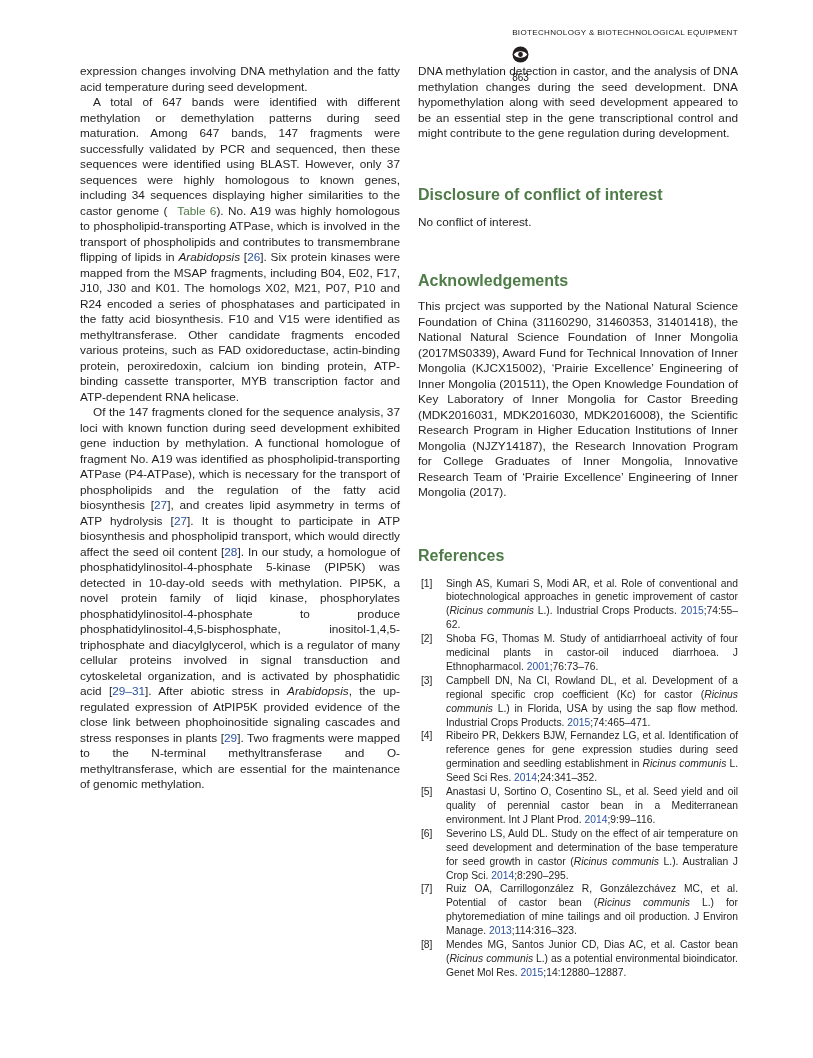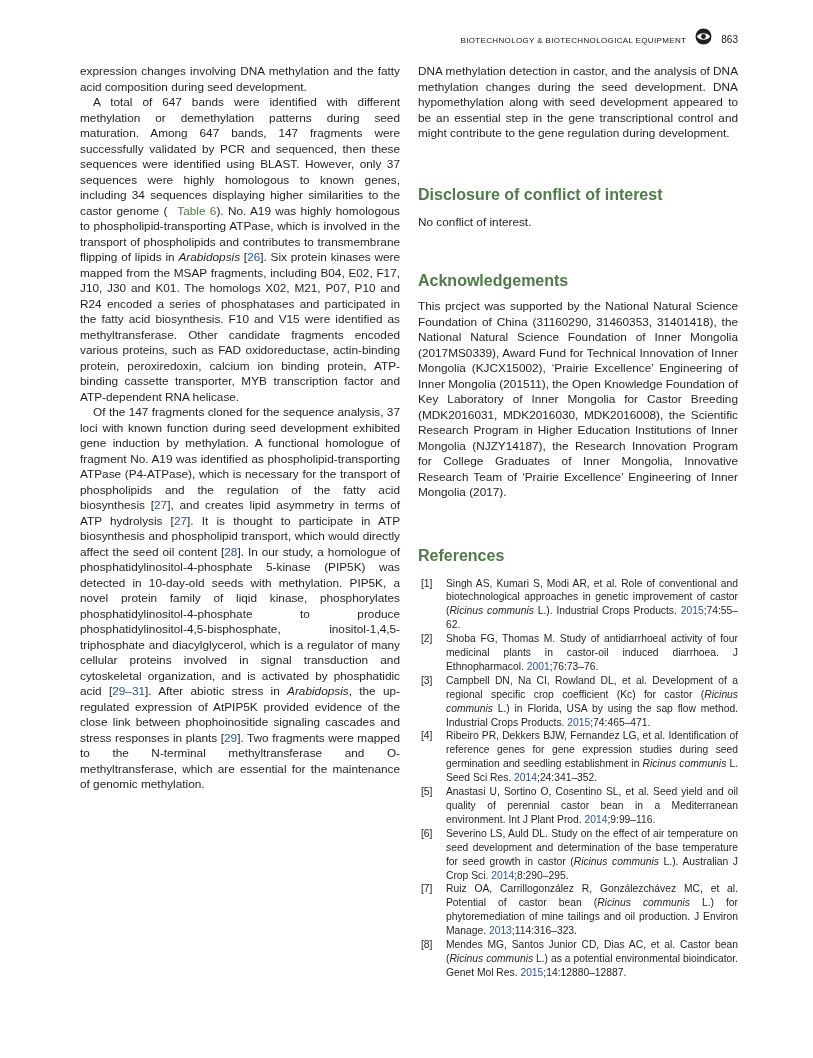--- a/index.html
+++ b/index.html
@@ -7,21 +7,21 @@
     position:relative;
     width:813px;height:1058px;
     background:#ffffff;
     font-family:"Liberation Sans",sans-serif;
     color:#1f1f1f;
     overflow:hidden;
   }
   .page-header{
     position:absolute;
     top:28px;right:75px;
-    display:flex;align-items:flex-end;gap:9px;
+    display:flex;align-items:flex-start;gap:9px;flex-direction:column;
   }
   .journal-title{
     font-size:8px;
     letter-spacing:.35px;
     color:#151515;
     font-weight:400;
   }
   .logo{display:inline-flex;align-items:center;}
   .page-number{font-size:10px;color:#151515;}
   .columns{
@@ -80,21 +80,21 @@
         <circle cx="8.5" cy="8.5" r="2.4" fill="#231f20"></circle>
         <path d="M8.5 6.1 C10 6.8, 10 10.2, 8.5 10.9 C7 10.2, 7 6.8, 8.5 6.1 Z" fill="#231f20"></path>
       </svg>
     </span>
     <span class="page-number">863</span>
   </header>
 
   <main class="columns">
 
     <section class="col">
-      <p class="para"><span>expression changes involving DNA methylation and the fatty acid composition during seed development.</span></p>
+      <p class="para"><span>expression changes involving DNA methylation and the fatty acid temperature during seed development.</span></p>
       <p class="para indent"><span>A total of 647 bands were identified with different methylation or demethylation patterns during seed maturation. Among 647 bands, 147 fragments were successfully validated by PCR and sequenced, then these sequences were identified using BLAST. However, only 37 sequences were highly homologous to known genes, including 34 sequences displaying higher similarities to the castor genome (</span><span class="run-g">Table 6</span><span>). No. A19 was highly homologous to phospholipid-transporting ATPase, which is involved in the transport of phospholipids and contributes to transmembrane flipping of lipids in </span><span class="run-i">Arabidopsis</span><span> [</span><span class="run-b">26</span><span>]. Six protein kinases were mapped from the MSAP fragments, including B04, E02, F17, J10, J30 and K01. The homologs X02, M21, P07, P10 and R24 encoded a series of phosphatases and participated in the fatty acid biosynthesis. F10 and V15 were identified as methyltransferase. Other candidate fragments encoded various proteins, such as FAD oxidoreductase, actin-binding protein, peroxiredoxin, calcium ion binding protein, ATP-binding cassette transporter, MYB transcription factor and ATP-dependent RNA helicase.</span></p>
       <p class="para indent"><span>Of the 147 fragments cloned for the sequence analysis, 37 loci with known function during seed development exhibited gene induction by methylation. A functional homologue of fragment No. A19 was identified as phospholipid-transporting ATPase (P4-ATPase), which is necessary for the transport of phospholipids and the regulation of the fatty acid biosynthesis [</span><span class="run-b">27</span><span>], and creates lipid asymmetry in terms of ATP hydrolysis [</span><span class="run-b">27</span><span>]. It is thought to participate in ATP biosynthesis and phospholipid transport, which would directly affect the seed oil content [</span><span class="run-b">28</span><span>]. In our study, a homologue of phosphatidylinositol-4-phosphate 5-kinase (PIP5K) was detected in 10-day-old seeds with methylation. PIP5K, a novel protein family of liqid kinase, phosphorylates phosphatidylinositol-4-phosphate to produce phosphatidylinositol-4,5-bisphosphate, inositol-1,4,5-triphosphate and diacylglycerol, which is a regulator of many cellular proteins involved in signal transduction and cytoskeletal organization, and is activated by phosphatidic acid [</span><span class="run-b">29–31</span><span>]. After abiotic stress in </span><span class="run-i">Arabidopsis</span><span>, the up-regulated expression of AtPIP5K provided evidence of the close link between phophoinositide signaling cascades and stress responses in plants [</span><span class="run-b">29</span><span>]. Two fragments were mapped to the N-terminal methyltransferase and O-methyltransferase, which are essential for the maintenance of genomic methylation.</span></p>
     </section>
 
     <section class="col">
       <p class="para"><span>DNA methylation detection in castor, and the analysis of DNA methylation changes during the seed development. DNA hypomethylation along with seed development appeared to be an essential step in the gene transcriptional control and might contribute to the gene regulation during development.</span></p>
 
       <h2 class="section-heading h-disclosure">Disclosure of conflict of interest</h2>
       <p class="para"><span>No conflict of interest.</span></p>
 

